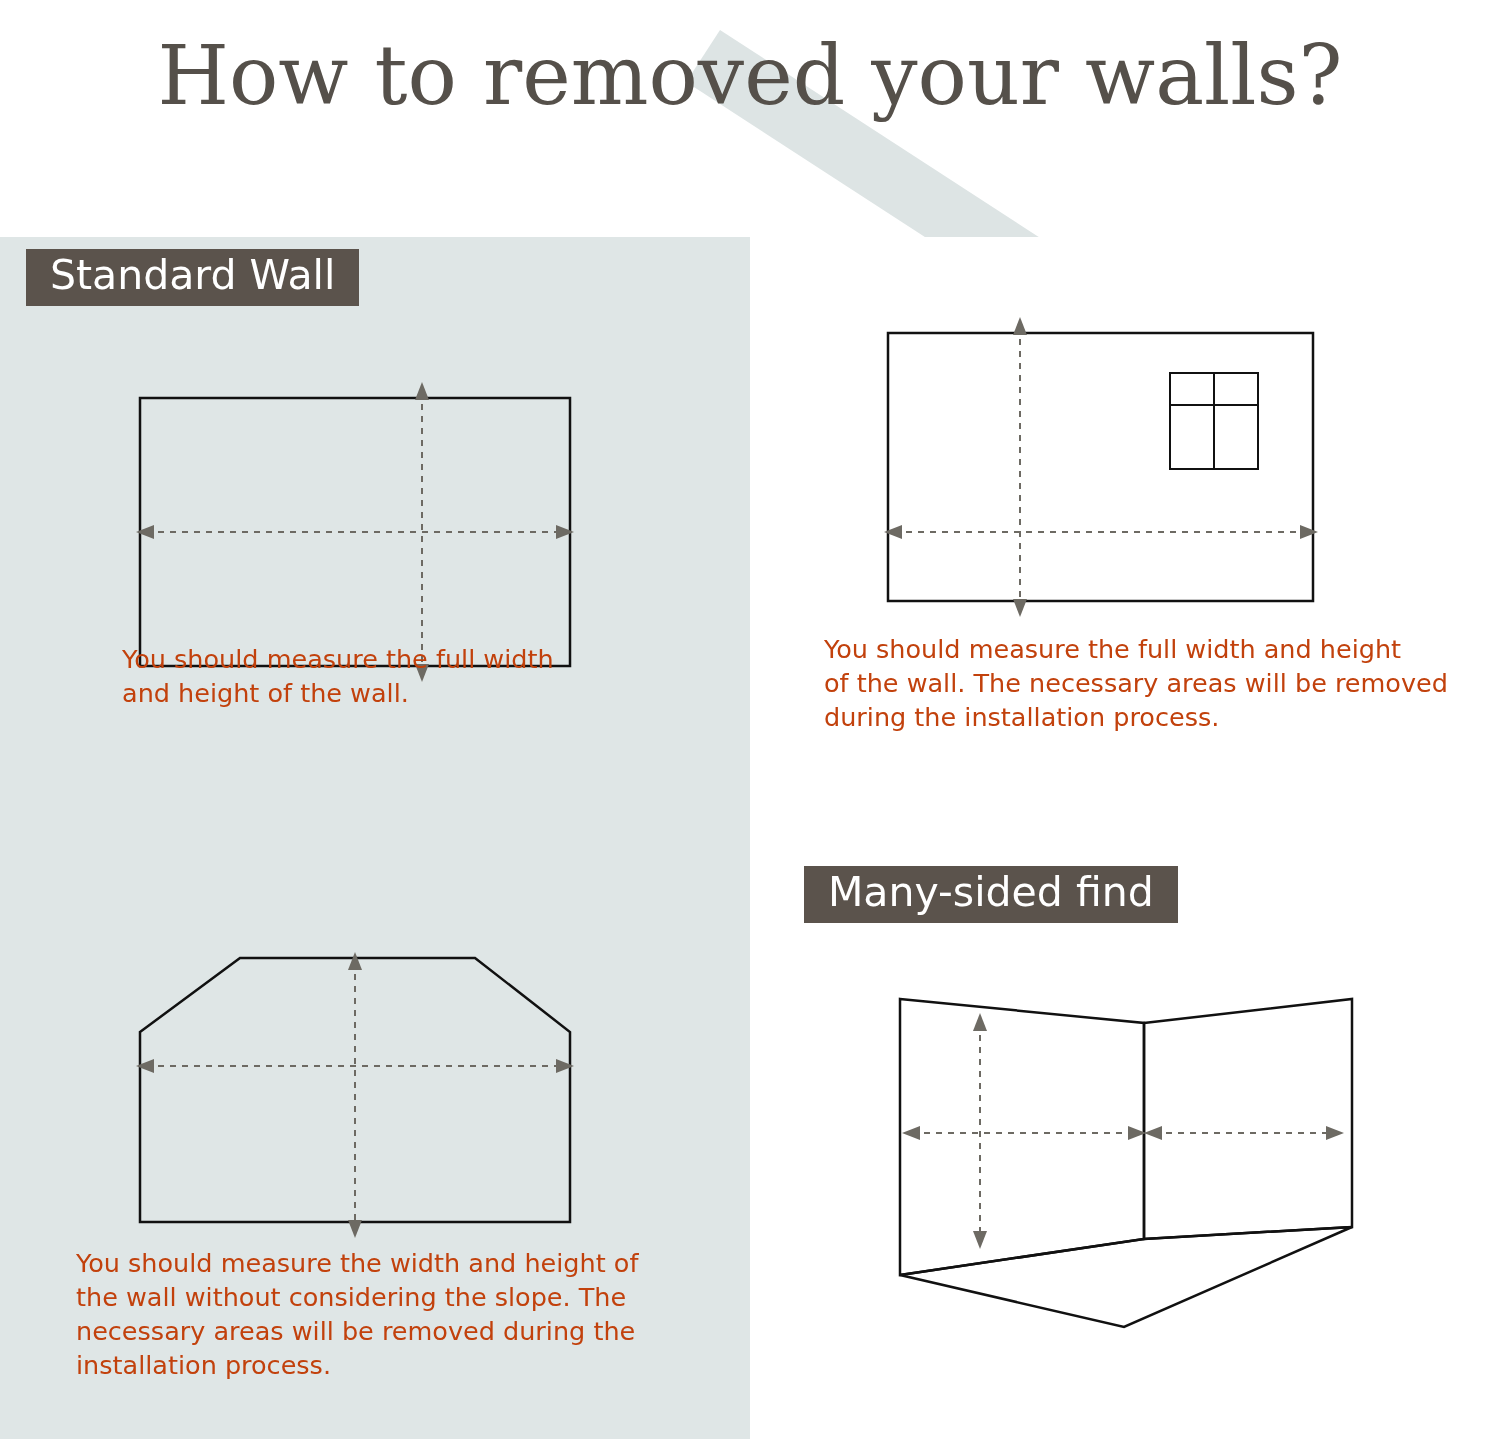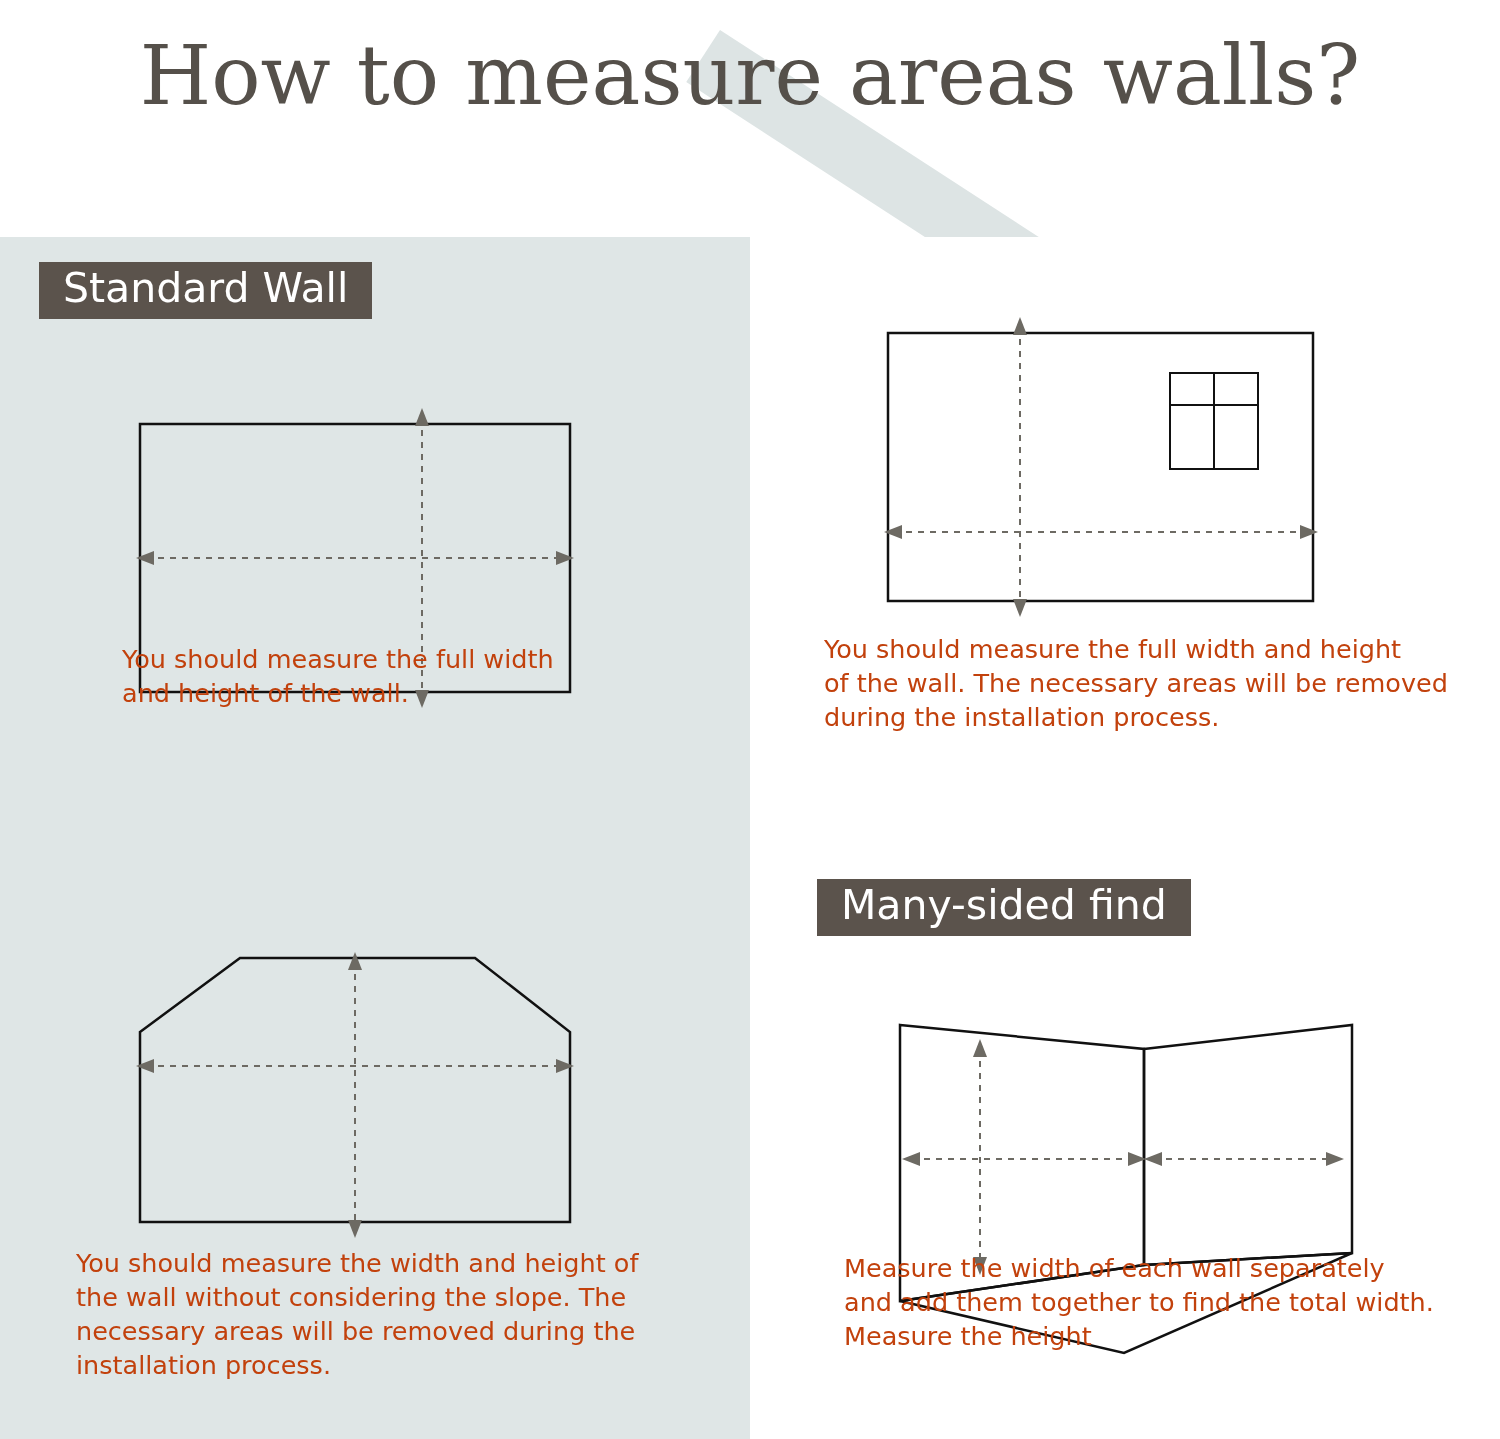--- a/index.html
+++ b/index.html
@@ -86,41 +86,41 @@
   }
 
   svg { display: block; overflow: visible; }
 
   
   #panel-standard { left: 0px;   top: 245px; width: 750px; }
   #panel-obstacle { left: 752px; top: 245px; width: 748px; }
   #panel-sloping  { left: 0px;   top: 862px; width: 750px; }
   #panel-manysided{ left: 752px; top: 862px; width: 748px; }
 
-  .tag-row { margin: 17px; }
+  .tag-row { margin: 4px; }
   #panel-standard .tag-row { padding-left: 22px; }
   #panel-obstacle .tag-row { padding-left: 22px; }
   #panel-sloping  .tag-row { padding-left: 48px; }
   #panel-manysided .tag-row { padding-left: 48px; }
 
   .fig { position: relative; }
 
   .cap-standard  { position:absolute; left:122px;  top:398px; width: 560px; }
   .cap-obstacle  { position:absolute; left:72px;   top:388px; width: 660px; }
   .cap-sloping   { position:absolute; left:68px;   top:385px; width: 620px; margin-left: 8px; }
   .cap-manysided { position:absolute; left:92px;   top:390px; width: 620px; }
 </style>
 </head>
 <body>
 
 <div class="diag-band"></div>
 <div class="tint-left"></div>
 <div class="tint-right-top"></div>
 
-<div class="title">How to measure areas walls?</div>
+<div class="title">How to removed your walls?</div>
 
 <div class="panel" id="panel-standard">
   <div class="tag-row">
     <span class="head-tag">Standard Wall</span>
   </div>
 
   <div class="fig">
     <svg width="700" height="380" viewBox="0 0 700 380" aria-hidden="true">
 
       <rect x="140" y="88" width="430" height="268" fill="none" stroke="#111111" stroke-width="2.5"></rect>
@@ -230,16 +230,13 @@
       </g>
 
       <g stroke="#6d6a63" stroke-width="2" fill="none">
         <line x1="402" y1="206" x2="582" y2="206" stroke-dasharray="6 6"></line>
         <polygon points="392,206 410,199 410,213" fill="#6d6a63" stroke="none"></polygon>
         <polygon points="592,206 574,199 574,213" fill="#6d6a63" stroke="none"></polygon>
       </g>
     </svg>
   </div>
 
-  <div class="caption cap-manysided">Measure the width of each wall separately
-and add them together to find the total width.
-Measure the height</div>
 </div>
 
 </body></html>

